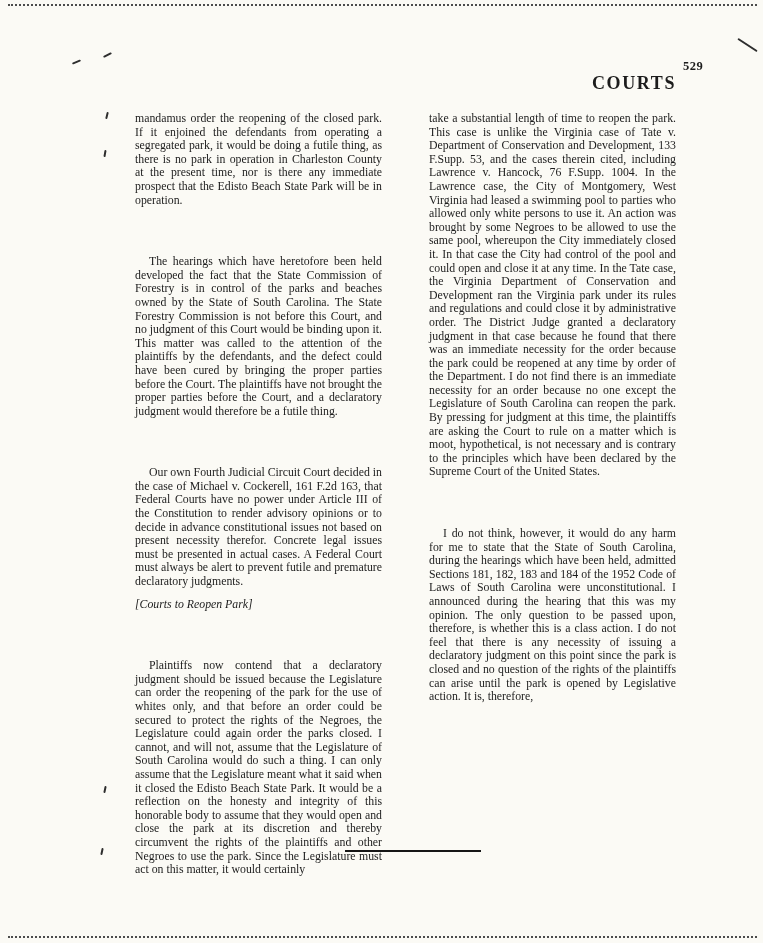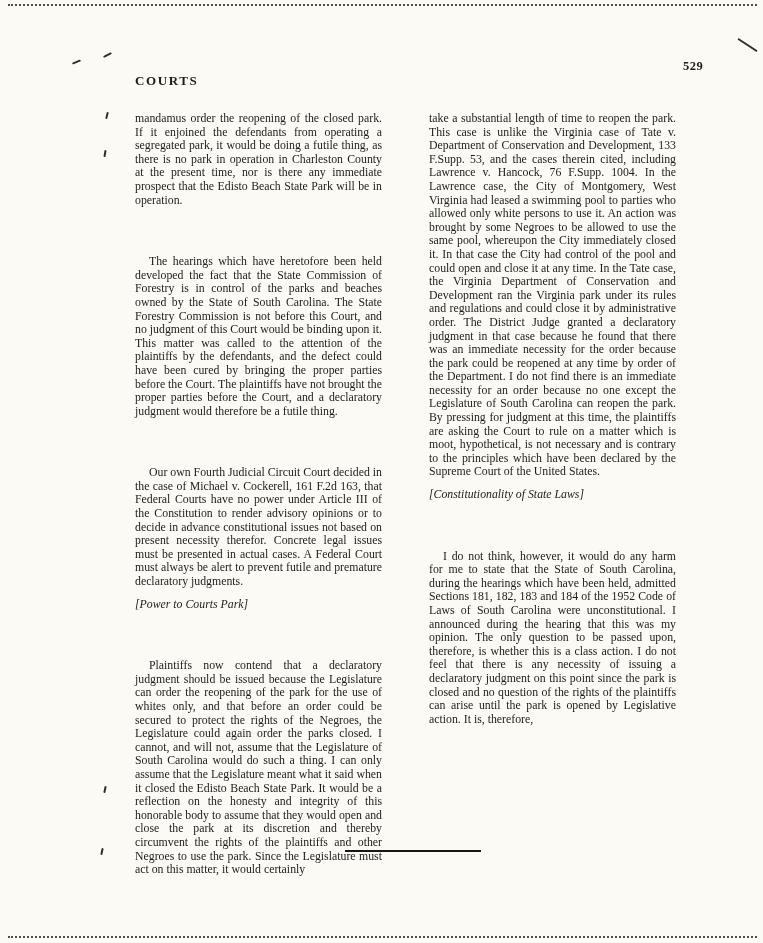--- a/index.html
+++ b/index.html
@@ -14,21 +14,21 @@
   .page { position:absolute; inset:0; }
 
   
   .edge-dots { position:absolute; left:8px; right:6px; height:0; border-top:2px dotted #4c4c4c; }
   .edge-dots.top { top:4px; }
   .edge-dots.bottom { top:936px; }
 
   
   .header-title {
     position:absolute; left:135px; top:73px; width:541px;
-    text-align:left; font-weight:bold; font-size:13px; letter-spacing:1.6px;
+    text-align:right; font-weight:bold; font-size:18px; letter-spacing:1.6px;
   }
   .page-number {
     position:absolute; left:683px; top:59px;
     font-weight:bold; font-size:12.5px; letter-spacing:0.5px;
   }
 
   
   .columns {
     position:absolute; left:135px; top:112px; width:541px;
     display:flex; gap:47px;
@@ -78,27 +78,26 @@
 
   <div class="header-title">COURTS</div>
   <div class="page-number">529</div>
 
   <div class="columns">
 
     <div class="col">
       <p class="para">mandamus order the reopening of the closed park. If it enjoined the defendants from operating a segregated park, it would be doing a futile thing, as there is no park in operation in Charleston County at the present time, nor is there any immediate prospect that the Edisto Beach State Park will be in operation.</p>
       <p class="para indent">The hearings which have heretofore been held developed the fact that the State Commission of Forestry is in control of the parks and beaches owned by the State of South Carolina. The State Forestry Commission is not before this Court, and no judgment of this Court would be binding upon it. This matter was called to the attention of the plaintiffs by the defendants, and the defect could have been cured by bringing the proper parties before the Court. The plaintiffs have not brought the proper parties before the Court, and a declaratory judgment would therefore be a futile thing.</p>
       <p class="para indent">Our own Fourth Judicial Circuit Court decided in the case of Michael v. Cockerell, 161 F.2d 163, that Federal Courts have no power under Article III of the Constitution to render advisory opinions or to decide in advance constitutional issues not based on present necessity therefor. Concrete legal issues must be presented in actual cases. A Federal Court must always be alert to prevent futile and premature declaratory judgments.</p>
-      <p class="subheading">[Power to Courts Park]</p>
+      <p class="subheading">[Courts to Reopen Park]</p>
       <p class="para indent">Plaintiffs now contend that a declaratory judgment should be issued because the Legislature can order the reopening of the park for the use of whites only, and that before an order could be secured to protect the rights of the Negroes, the Legislature could again order the parks closed. I cannot, and will not, assume that the Legislature of South Carolina would do such a thing. I can only assume that the Legislature meant what it said when it closed the Edisto Beach State Park. It would be a reflection on the honesty and integrity of this honorable body to assume that they would open and close the park at its discretion and thereby circumvent the rights of the plaintiffs and other Negroes to use the park. Since the Legislature must act on this matter, it would certainly</p>
     </div>
 
     <div class="col">
       <p class="para">take a substantial length of time to reopen the park. This case is unlike the Virginia case of Tate v. Department of Conservation and Development, 133 F.Supp. 53, and the cases therein cited, including Lawrence v. Hancock, 76 F.Supp. 1004. In the Lawrence case, the City of Montgomery, West Virginia had leased a swimming pool to parties who allowed only white persons to use it. An action was brought by some Negroes to be allowed to use the same pool, whereupon the City immediately closed it. In that case the City had control of the pool and could open and close it at any time. In the Tate case, the Virginia Department of Conservation and Development ran the Virginia park under its rules and regulations and could close it by administrative order. The District Judge granted a declaratory judgment in that case because he found that there was an immediate necessity for the order because the park could be reopened at any time by order of the Department. I do not find there is an immediate necessity for an order because no one except the Legislature of South Carolina can reopen the park. By pressing for judgment at this time, the plaintiffs are asking the Court to rule on a matter which is moot, hypothetical, is not necessary and is contrary to the principles which have been declared by the Supreme Court of the United States.</p>
-      <p class="subheading">[Constitutionality of State Laws]</p>
       <p class="para indent">I do not think, however, it would do any harm for me to state that the State of South Carolina, during the hearings which have been held, admitted Sections 181, 182, 183 and 184 of the 1952 Code of Laws of South Carolina were unconstitutional. I announced during the hearing that this was my opinion. The only question to be passed upon, therefore, is whether this is a class action. I do not feel that there is any necessity of issuing a declaratory judgment on this point since the park is closed and no question of the rights of the plaintiffs can arise until the park is opened by Legislative action. It is, therefore,</p>
     </div>
 
   </div>
 
   <div class="separator"></div>
 
   <div class="edge-dots bottom"></div>
 
 </div>

